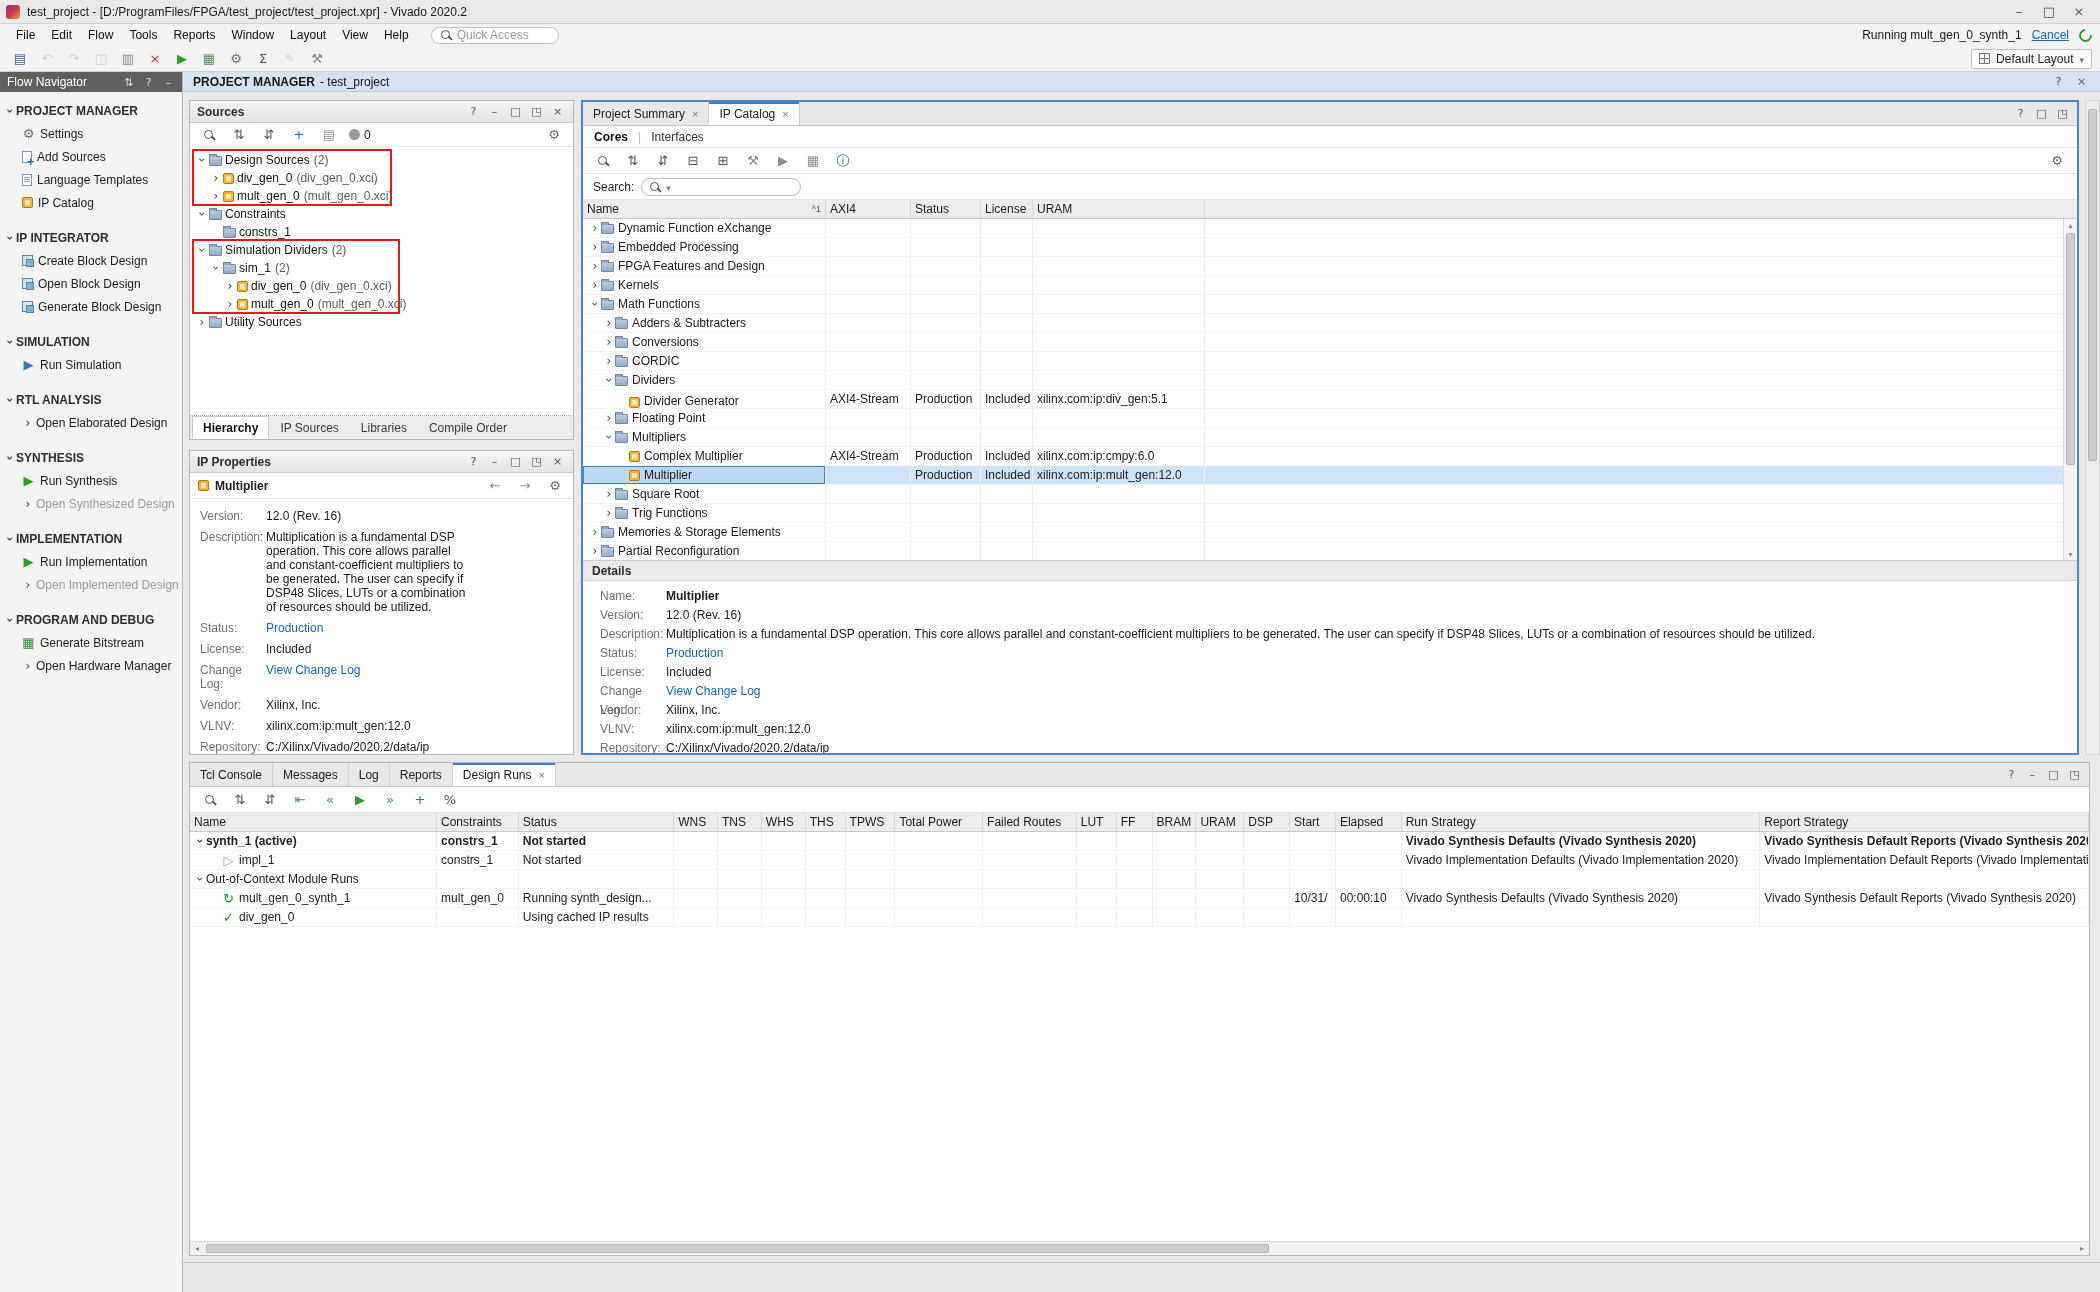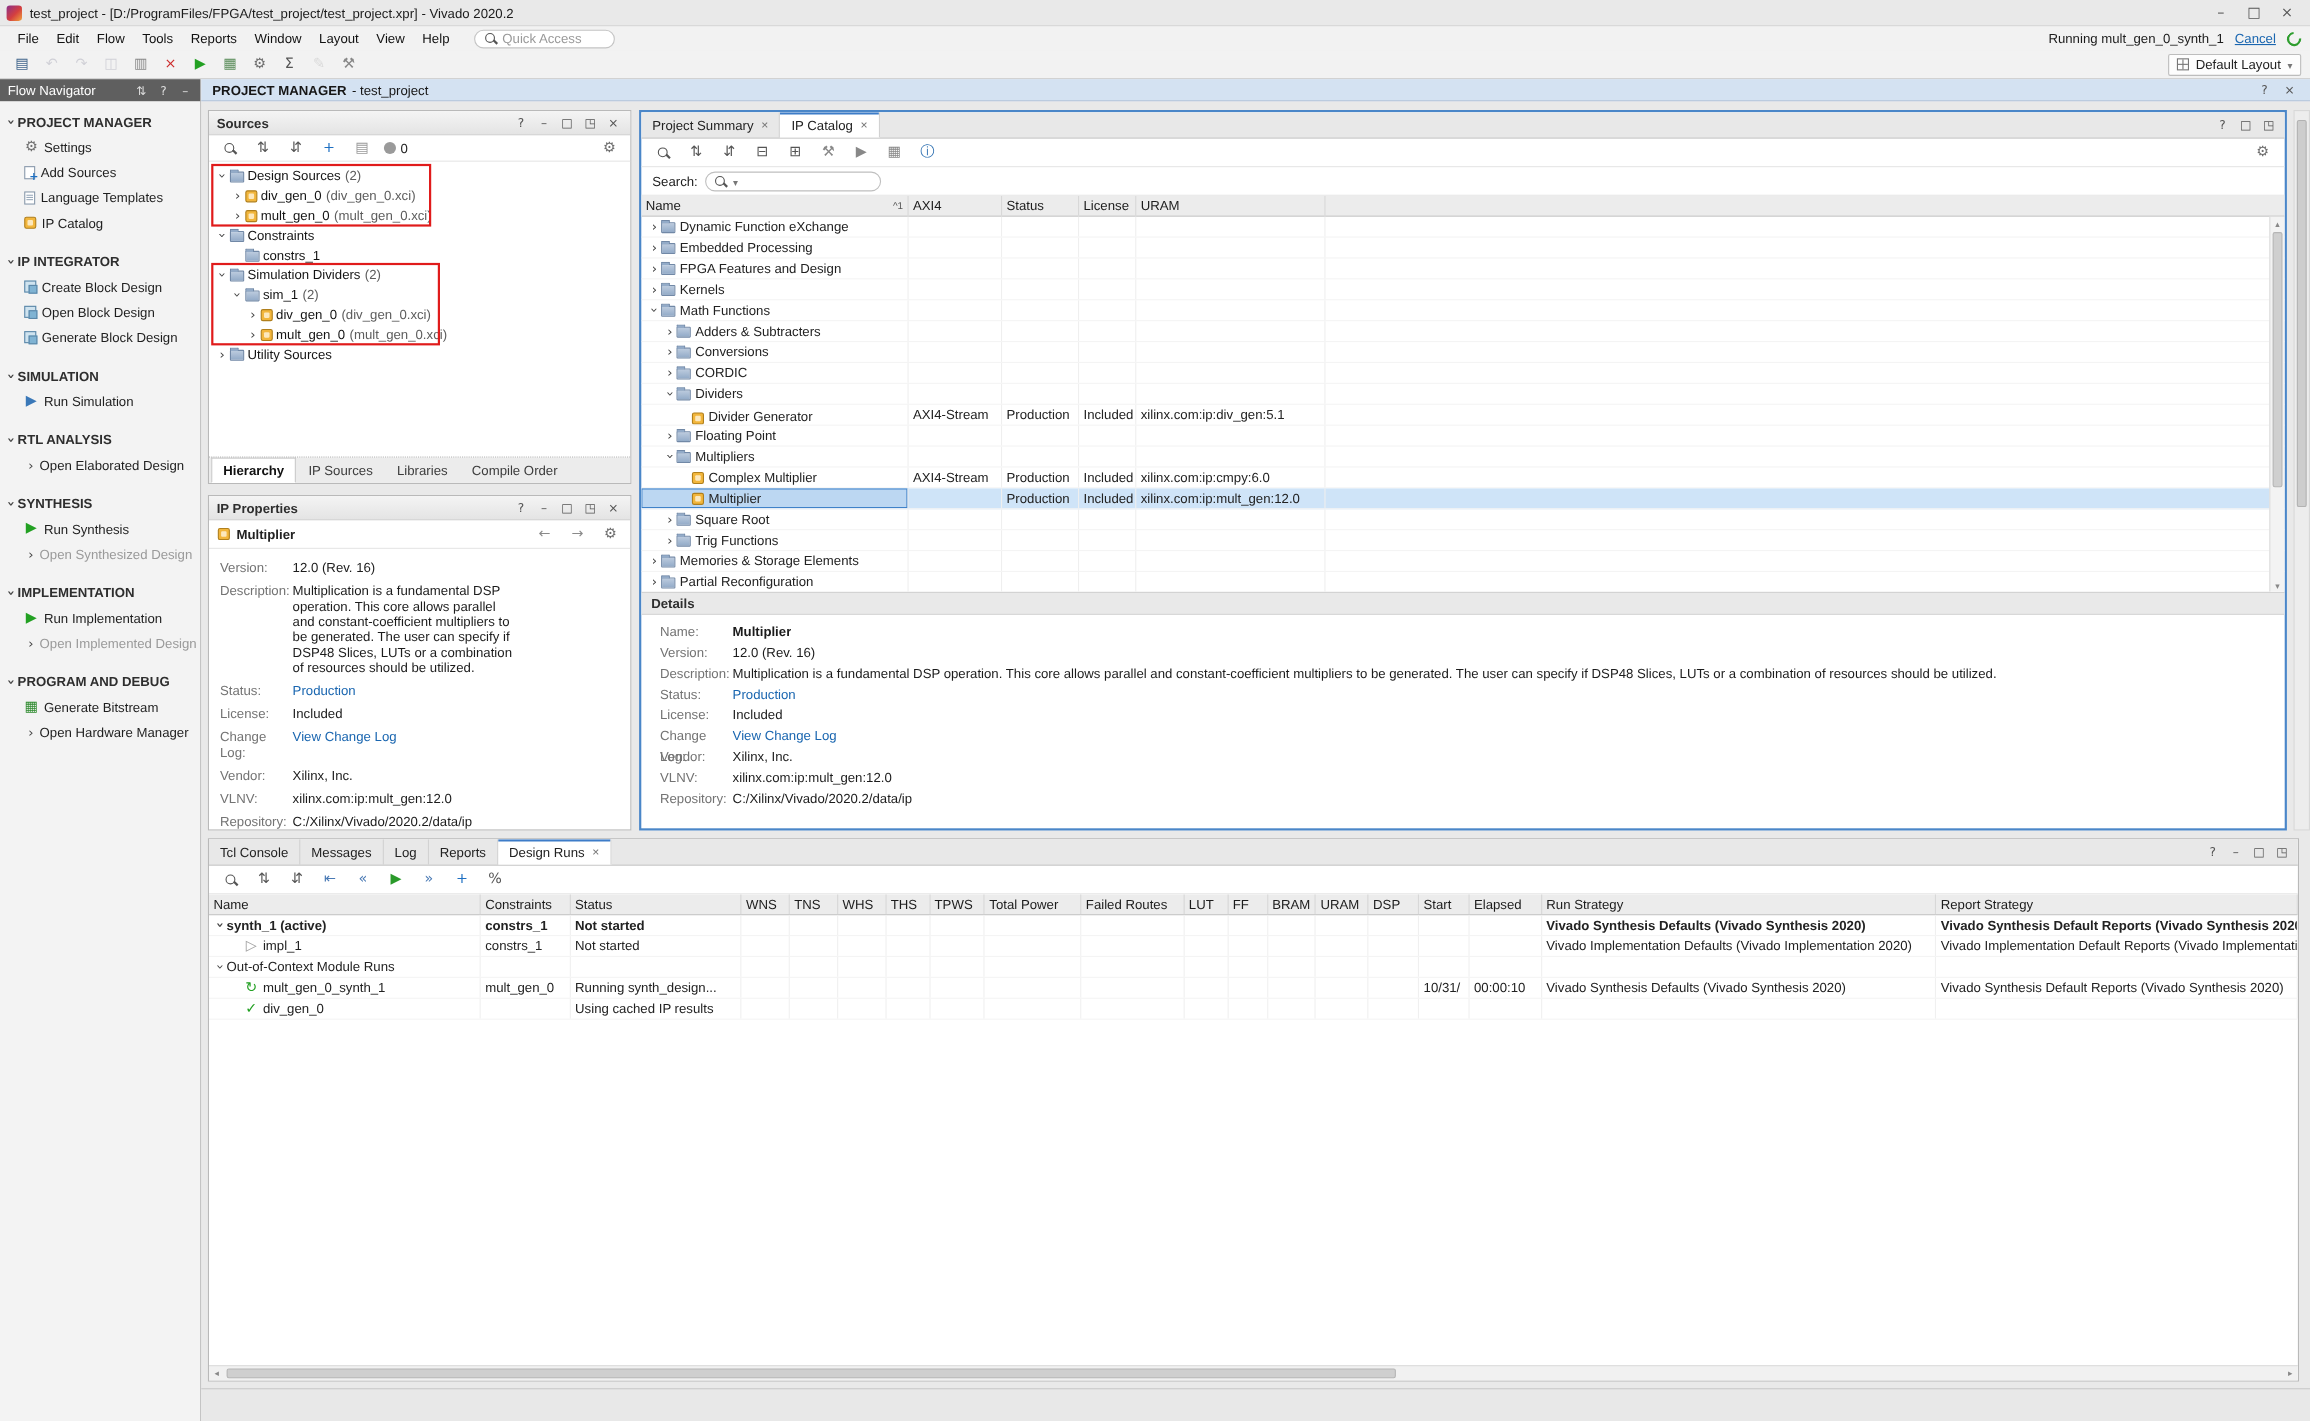--- a/index.html
+++ b/index.html
@@ -587,20 +587,27 @@
                   <span class="ic glyph-ic" style="color: rgb(85, 85, 85);">?</span>
                 </span>
                 <span class="pt-ic">
                   <span class="ic glyph-ic" style="color: rgb(85, 85, 85);">□</span>
                 </span>
                 <span class="pt-ic">
                   <span class="ic glyph-ic" style="color: rgb(85, 85, 85);">◳</span>
                 </span>
               </span>
           </div>
+          <div class="cores-row">
+            <span class="tb-group" id="cat-subtabs">
+                <span class="subtab active">Cores</span>
+                <span class="cores-sep">|</span>
+                <span class="subtab">Interfaces</span>
+              </span>
+          </div>
           <div class="cat-toolbar">
             <span class="tb-group" id="cat-toolbar-icons">
                 <span class="mini-btn">
                   <span class="ic shape-search"></span>
                 </span>
                 <span class="mini-btn">
                   <span class="ic glyph-ic" style="color: rgb(85, 85, 85);">⇅</span>
                 </span>
                 <span class="mini-btn">
                   <span class="ic glyph-ic" style="color: rgb(85, 85, 85);">⇵</span>

